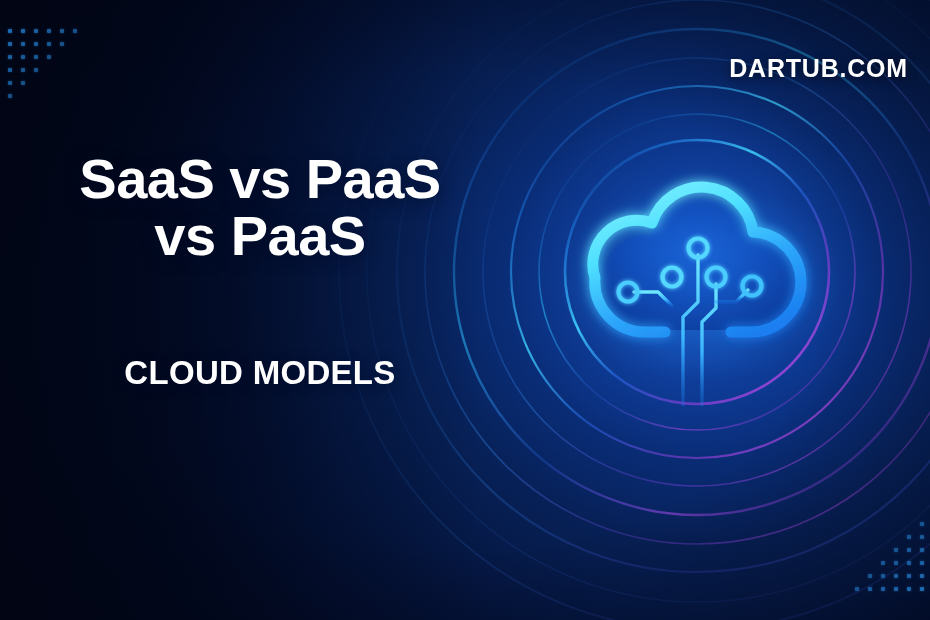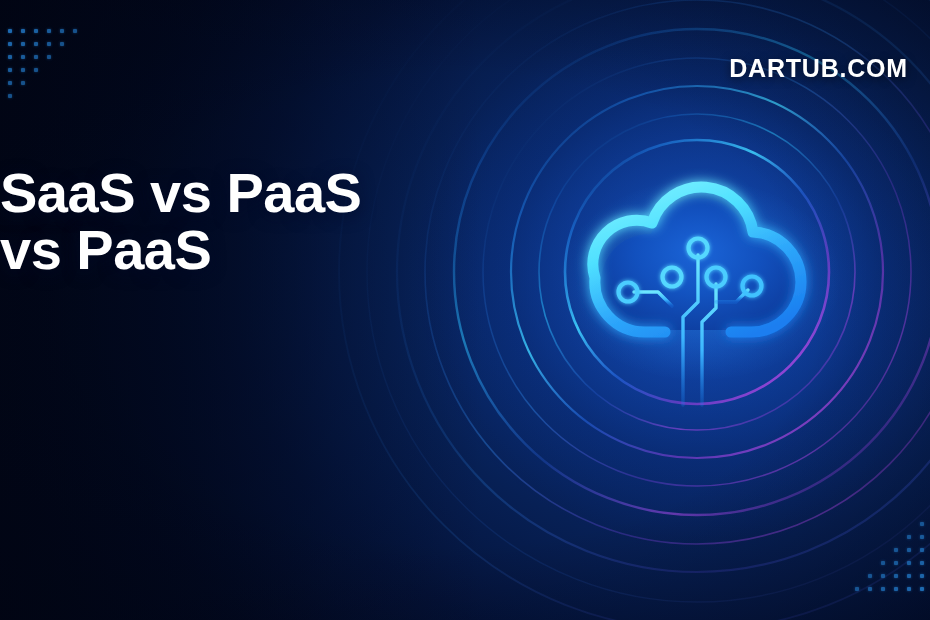--- a/index.html
+++ b/index.html
@@ -85,23 +85,23 @@
     top: 54px;
     color: #ffffff;
     font-size: 25px;
     font-weight: bold;
     letter-spacing: 0.8px;
     text-shadow: 0 2px 10px rgba(0,0,0,0.6);
   }
   .title-block {
     position: absolute;
     left: 0;
-    top: 164px;
+    top: 150px;
     width: 520px;
-    text-align: left;
+    text-align: center;
   }
   .title-line {
     color: #ffffff;
     font-size: 56px;
     font-weight: bold;
     line-height: 1.02;
     letter-spacing: -0.5px;
     text-shadow: 0 3px 16px rgba(0,10,40,0.75);
   }
   .subtitle-block {
@@ -272,20 +272,21 @@
   </svg>
 
   <div class="brand">DARTUB.COM</div>
 
   <div class="title-block">
     <div class="title-line">SaaS vs PaaS</div>
     <div class="title-line">vs PaaS</div>
   </div>
 
   <div class="subtitle-block">
+    <div class="subtitle-line">CLOUD MODELS</div>
   </div>
 
 <div class="dot" style="left: 8px; top: 29px; background: rgb(31, 111, 184); opacity: 0.95; box-shadow: rgba(40, 130, 220, 0.55) 0px 0px 3px;"></div>
     <div class="dot" style="left: 21px; top: 29px; background: rgb(31, 111, 184); opacity: 0.9; box-shadow: rgba(40, 130, 220, 0.55) 0px 0px 3px;"></div>
     <div class="dot" style="left: 34px; top: 29px; background: rgb(31, 111, 184); opacity: 0.86; box-shadow: rgba(40, 130, 220, 0.55) 0px 0px 3px;"></div>
     <div class="dot" style="left: 47px; top: 29px; background: rgb(31, 111, 184); opacity: 0.81; box-shadow: rgba(40, 130, 220, 0.55) 0px 0px 3px;"></div>
     <div class="dot" style="left: 60px; top: 29px; background: rgb(31, 111, 184); opacity: 0.77; box-shadow: rgba(40, 130, 220, 0.55) 0px 0px 3px;"></div>
     <div class="dot" style="left: 73px; top: 29px; background: rgb(31, 111, 184); opacity: 0.72; box-shadow: rgba(40, 130, 220, 0.55) 0px 0px 3px;"></div>
     <div class="dot" style="left: 8px; top: 42px; background: rgb(31, 111, 184); opacity: 0.9; box-shadow: rgba(40, 130, 220, 0.55) 0px 0px 3px;"></div>
     <div class="dot" style="left: 21px; top: 42px; background: rgb(31, 111, 184); opacity: 0.86; box-shadow: rgba(40, 130, 220, 0.55) 0px 0px 3px;"></div>

